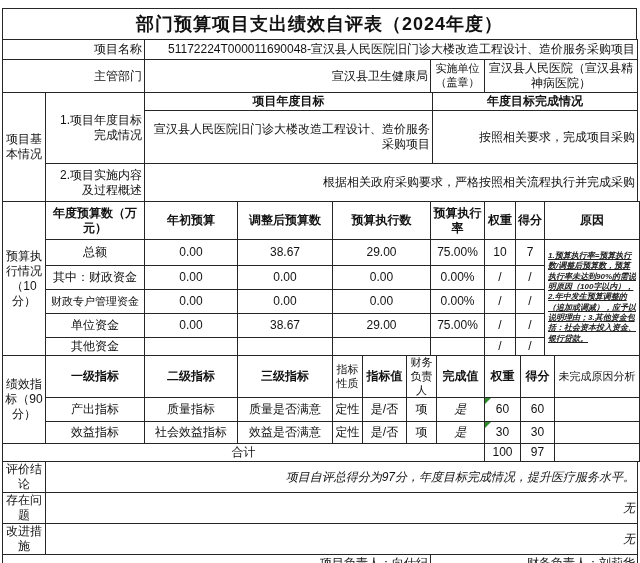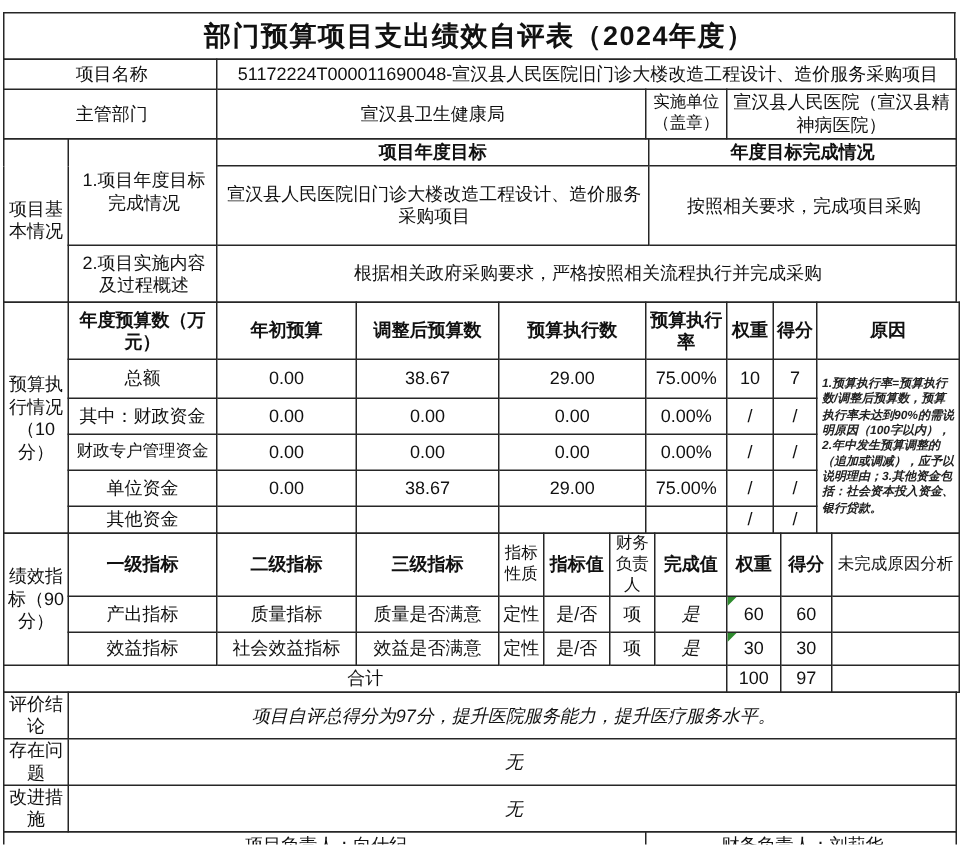--- a/index.html
+++ b/index.html
@@ -15,29 +15,29 @@
     font-size:12px;line-height:1.25;
     text-align:center;vertical-align:middle;
     padding:1px 2px;overflow:hidden;word-break:break-all;
   }
   .title-cell{
     font-size:18px;font-weight:bold;height:28px;letter-spacing:1px;
   }
   .h20{height:20px}.h32{height:32px}.h17{height:17px}.h43{height:53px}
   .h38{height:38px}.h26{height:26px}.h24{height:24px}.h22{height:22px}
   .h16{height:16px}.h18{height:18px}
-  .left{text-align:center;padding-left:4px;}
+  .left{text-align:right;padding-left:4px;}
   .seclabel{padding:0 2px;}
   .rowlabel-sm{font-size:11px;padding:0 1px;}
   .hdr{font-weight:bold;}
   .hdr-sm{font-size:11px;padding:0 1px;}
   .note{
     font-size:8px;font-style:italic;font-weight:bold;
     text-align:left;vertical-align:middle;line-height:1.3;
-    padding:2px 3px;word-break:break-all;color:#222;
+    padding:2px 3px;word-break:break-all;color:#222;text-decoration:underline;
   }
   .ital{font-style:italic;}
   .tri{position:relative;}
   .tri::before{
     content:"";position:absolute;left:0;top:0;width:0;height:0;
     border-top:6px solid #2e8b2e;border-right:6px solid transparent;
   }
 </style>
 </head>
 <body>
@@ -233,21 +233,21 @@
     </table>
 
   <table>
     <colgroup>
         <col style="width:43px">
         <col style="width:592px">
       </colgroup>
     <tbody>
         <tr class="h24">
       <td class="seclabel">评价结论</td>
-      <td class="left ital">项目自评总得分为97分，提升医院服务能力，提升医疗服务水平。</td>
+      <td class="left ital">项目自评总得分为97分，年度目标完成情况，提升医疗服务水平。</td>
     </tr>
     <tr class="h26">
       <td class="seclabel">存在问题</td>
       <td class="left ital">无</td>
     </tr>
     <tr class="h26">
       <td class="seclabel">改进措施</td>
       <td class="left ital">无</td>
     </tr>
   </tbody>

